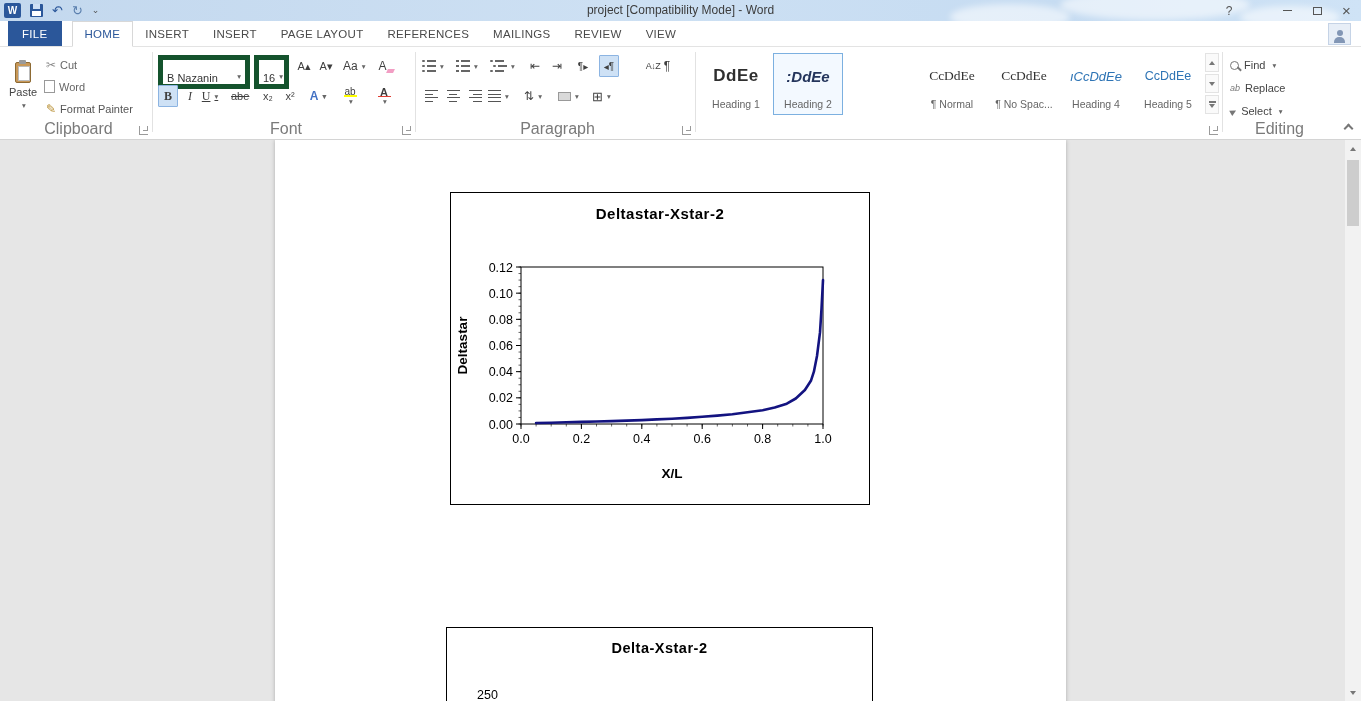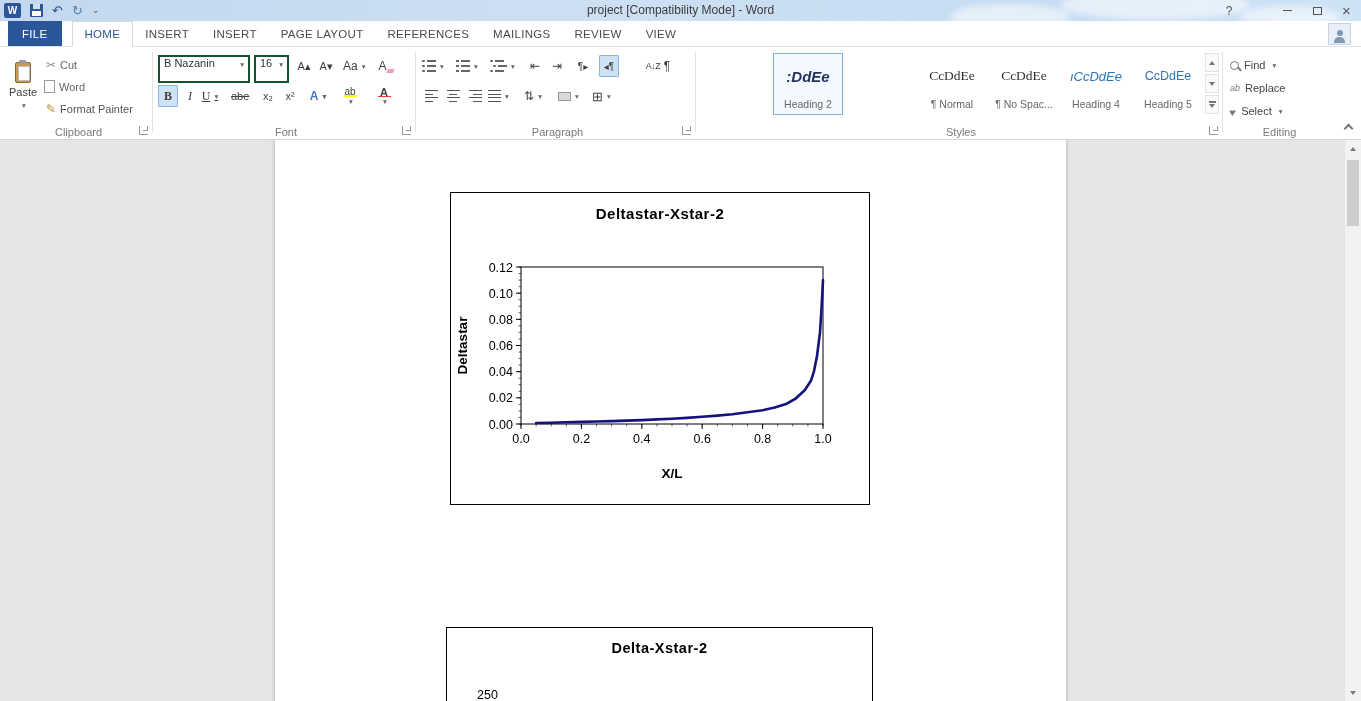--- a/index.html
+++ b/index.html
@@ -36,31 +36,31 @@
   .avatar { position:absolute; right:10px; top:2px; width:23px; height:22px; background:#e7eef7;
     border:1px solid #c5d3e6; display:flex; justify-content:center; overflow:hidden; }
   .person { position:relative; width:11px; height:6px; background:#8296b5; border-radius:5px 5px 0 0; margin-top:13px; }
   .person::before { content:""; position:absolute; left:3px; top:-7px; width:6px; height:6px; border-radius:50%; background:#8296b5; }
 
   
   .ribbon { position:absolute; left:0; top:47px; width:1361px; height:93px; background:#fff;
     border-bottom:1px solid #d4d4d4; }
   .gdiv { position:absolute; top:5px; height:80px; width:1px; background:#e2e2e2; }
   .grp { position:absolute; top:0; height:93px; }
-  .glabel { position:absolute; bottom:2px; left:0; right:11px; text-align:center; font-size:11px; color:#7a7a7a;padding-left:16px; }
+  .glabel { position:absolute; bottom:2px; left:0; right:11px; text-align:center; font-size:16px; color:#7a7a7a;padding-left:16px; }
   .lnch { position:absolute; bottom:5px; right:4px; width:9px; height:9px;
     border-left:1px solid #9a9a9a; border-bottom:1px solid #9a9a9a; }
   .lnch::after { content:""; position:absolute; right:0px; top:0px; width:4px; height:4px;
     border-right:1.2px solid #9a9a9a; border-bottom:1.2px solid #9a9a9a; }
   .ib { display:inline-flex; align-items:center; justify-content:center; position:absolute; height:22px;
     min-width:20px; color:#3f3f3f; font-size:12px; gap:2px; border:1px solid transparent; }
   .on { background:#cee1f5; border:1px solid #8cb4e2; border-radius:1px; }
   .dd::after { content:"▾"; font-size:7.5px; color:#666; margin-left:2px; }
-  .combo { position:absolute; height:21px; border:2px solid #14532d; background:#fff; display:flex;
-    align-items:flex-end; font-size:11px; color:#333; padding:12px 4px; justify-content:space-between; }
+  .combo { position:absolute; height:21px; border:5px solid #14532d; background:#fff; display:flex;
+    align-items:flex-start; font-size:11px; color:#333; padding:12px 4px; justify-content:space-between; }
   .combo::after { content:"▾"; font-size:7.5px; color:#666; margin-left:4px; }
 
   
   .pastebtn { position:absolute; left:4px; top:4px; width:38px; height:70px; display:flex;
     flex-direction:column; align-items:center; justify-content:center; gap:3px; font-size:11px; color:#444; }
   .clip { position:relative; width:16px; height:21px; background:#c89858; border:1px solid #8d6a33; border-radius:2px; }
   .clip::before { content:""; position:absolute; left:3px; top:-3px; width:7px; height:4px; background:#9a9a9a; border-radius:1px; }
   .clip::after { content:""; position:absolute; left:2px; top:3px; width:10px; height:13px; background:#fff; border:1px solid #bbb; }
   .srow { position:absolute; left:46px; height:20px; display:flex; align-items:center; gap:4px;
     font-size:11px; color:#666; white-space:nowrap; }
@@ -324,20 +324,24 @@
       <div class="ib dd" style="left:142px;top:38px;">
         <span class="shadeicon"></span>
       </div>
       <div class="ib dd" style="left:176px;top:38px;font-size:13px;">⊞</div>
       <div class="glabel">Paragraph</div>
       <div class="lnch"></div>
     </div>
     <div class="gdiv" style="left:695px;"></div>
 
     <div class="grp" style="left:695px;width:527px;">
+      <div class="card" style="left:6px;">
+        <span class="prev p-h1">DdEe</span>
+        <span class="lab">Heading 1</span>
+      </div>
       <div class="card sel" style="left:78px;">
         <span class="prev p-h2">:DdEe</span>
         <span class="lab">Heading 2</span>
       </div>
       <div class="card" style="left:222px;">
         <span class="prev p-n">CcDdEe</span>
         <span class="lab">¶ Normal</span>
       </div>
       <div class="card" style="left:294px;">
         <span class="prev p-n">CcDdEe</span>
@@ -356,21 +360,20 @@
         </div>
       <div class="gar" style="left:510px;top:27px;">
           <span class="tri-dn"></span>
         </div>
       <div class="gar" style="left:510px;top:48px;">
         <span class="tri-more">
             <span class="bar2"></span>
             <span class="tri-dn"></span>
           </span>
       </div>
-      <div class="glabel">Styles</div>
       <div class="lnch"></div>
     </div>
     <div class="gdiv" style="left:1222px;"></div>
 
     <div class="grp" style="left:1222px;width:110px;">
       <div class="erow dd" style="top:8px;">
         <span class="mag"></span>
         <span>Find</span>
       </div>
       <div class="erow" style="top:31px;">

